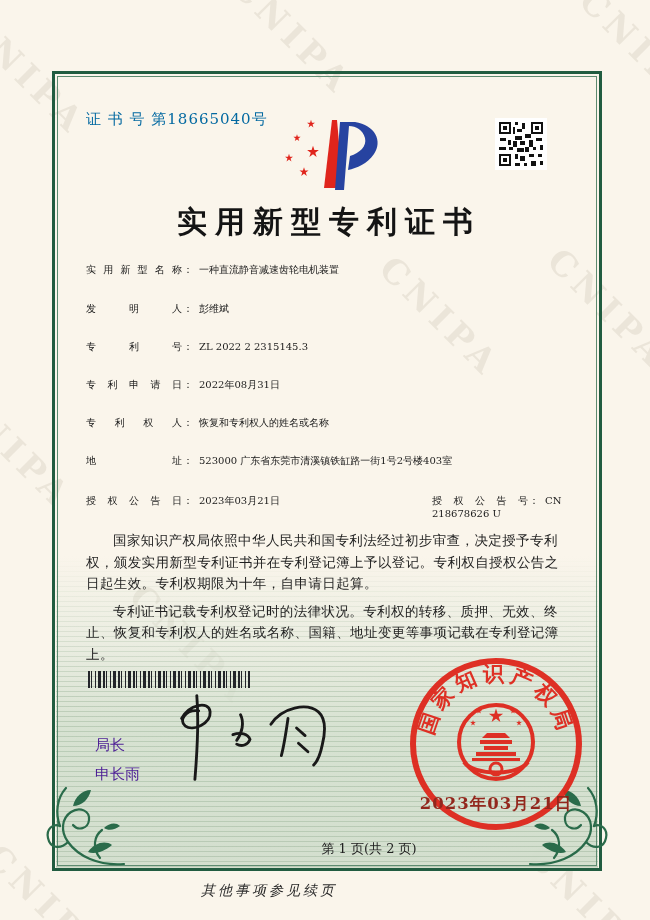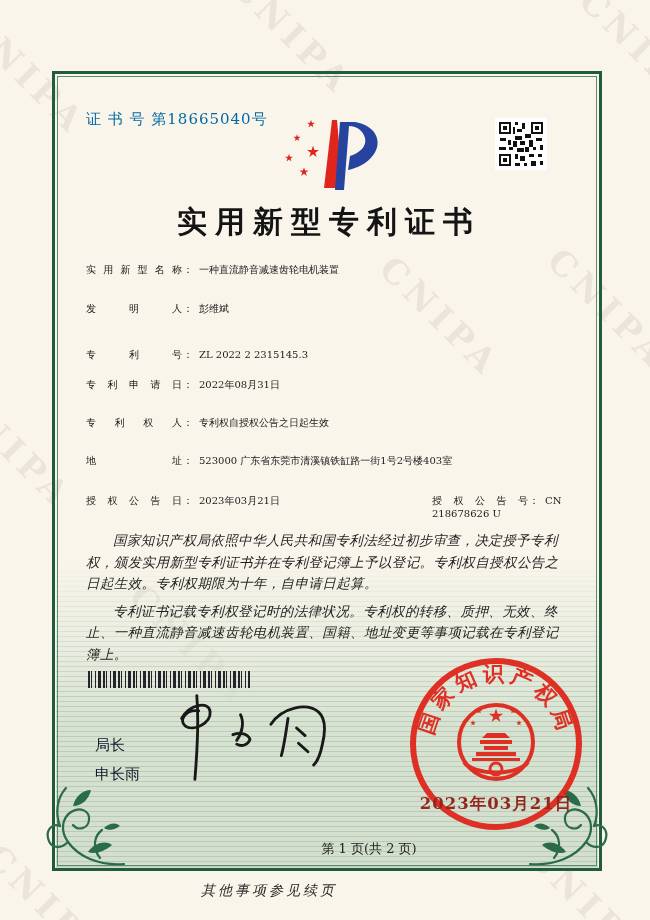--- a/index.html
+++ b/index.html
@@ -23,28 +23,28 @@
   .logo{position:absolute;left:271px;top:110px;}
   .qr{position:absolute;left:495px;top:118px;}
   .title{position:absolute;left:4px;top:202px;width:650px;text-align:center;
       font-size:30px;font-weight:700;letter-spacing:8px;color:#141414;}
   .frow{position:absolute;left:86px;width:490px;font-size:10px;}
   .flabel{display:inline-block;width:96px;text-align:justify;text-align-last:justify;vertical-align:top;color:#1a1a1a;}
   .fcolon{margin:0 6px 0 1px;}
   .fvalue{color:#1a1a1a;}
   .grant2{position:absolute;left:330px;top:0;margin-left:16px;}
   .paras{position:absolute;left:86px;top:530px;width:482px;font-size:13.5px;line-height:1.6;
-      font-style:italic;color:#1f1f1f;letter-spacing:0.4px;}
+      color:#1f1f1f;letter-spacing:0.4px;}
   .paras p{margin:0 0 6px 0;text-indent:2em;}
   .barcode{position:absolute;left:88px;top:671px;width:162px;height:17px;
       background:repeating-linear-gradient(90deg,#23252a 0 2px,rgba(0,0,0,0) 2px 3px,
         #23252a 3px 4px,rgba(0,0,0,0) 4px 7px,#23252a 7px 8px,rgba(0,0,0,0) 8px 10px,
         #23252a 10px 13px,rgba(0,0,0,0) 13px 15px);}
   .signer{position:absolute;left:95px;top:730px;font-family:"Liberation Sans","DejaVu Sans",sans-serif;
-      font-size:15px;color:#0f172a;line-height:1.95;}
+      font-size:15px;color:#4c1d95;line-height:1.95;}
   .signature{position:absolute;left:150px;top:690px;}
   .seal{position:absolute;left:408px;top:656px;opacity:0.93;}
   .page-num{position:absolute;left:0;top:840px;width:650px;text-align:center;font-size:13px;color:#222;padding-left:44px;}
   .cont-note{position:absolute;left:0;top:882px;width:538px;text-align:center;font-size:14px;
       letter-spacing:3px;font-style:italic;color:#2a2a2a;}
   svg text{font-family:"DejaVu Serif","Liberation Serif",serif;}
 </style>
 </head>
 <body>
 
@@ -161,44 +161,44 @@
     </svg>
 
     <div class="title">实用新型专利证书</div>
 
     <div class="frow" style="top:263px">
       <span class="flabel">实用新型名称</span><span class="fcolon">：</span><span class="fvalue">一种直流静音减速齿轮电机装置</span>
     </div>
     <div class="frow" style="top:302px">
       <span class="flabel">发明人</span><span class="fcolon">：</span><span class="fvalue">彭维斌</span>
     </div>
-    <div class="frow" style="top:348px">
+    <div class="frow" style="top:340px">
       <span class="flabel">专利号</span><span class="fcolon">：</span><span class="fvalue">ZL 2022 2 2315145.3</span>
     </div>
     <div class="frow" style="top:378px">
       <span class="flabel">专利申请日</span><span class="fcolon">：</span><span class="fvalue">2022年08月31日</span>
     </div>
     <div class="frow" style="top:416px">
-      <span class="flabel">专利权人</span><span class="fcolon">：</span><span class="fvalue">专利权自授权公告之日起生效</span>
+      <span class="flabel">专利权人</span><span class="fcolon">：</span><span class="fvalue">恢复和专利权人的姓名或名称</span>
     </div>
     <div class="frow" style="top:454px">
       <span class="flabel">地址</span><span class="fcolon">：</span><span class="fvalue">523000 广东省东莞市清溪镇铁缸路一街1号2号楼403室</span>
     </div>
     <div class="frow" style="top:494px">
       <span>
         <span class="flabel">授权公告日</span><span class="fcolon">：</span><span class="fvalue">2023年03月21日</span>
       </span>
       <span class="grant2">
         <span class="flabel">授权公告号</span><span class="fcolon">：</span><span class="fvalue">CN 218678626 U</span>
       </span>
     </div>
 
     <div class="paras">
       <p>国家知识产权局依照中华人民共和国专利法经过初步审查，决定授予专利权，颁发实用新型专利证书并在专利登记簿上予以登记。专利权自授权公告之日起生效。专利权期限为十年，自申请日起算。</p>
-      <p>专利证书记载专利权登记时的法律状况。专利权的转移、质押、无效、终止、一种直流静音减速齿轮电机装置、国籍、地址变更等事项记载在专利登记簿上。</p>
+      <p>专利证书记载专利权登记时的法律状况。专利权的转移、质押、无效、终止、恢复和专利权人的姓名或名称、国籍、地址变更等事项记载在专利登记簿上。</p>
     </div>
 
     <div class="barcode"></div>
 
     <div class="signer">
       <div>局长</div>
       <div>申长雨</div>
     </div>
 
     <svg class="signature" width="200" height="95" viewBox="0 0 200 100">

